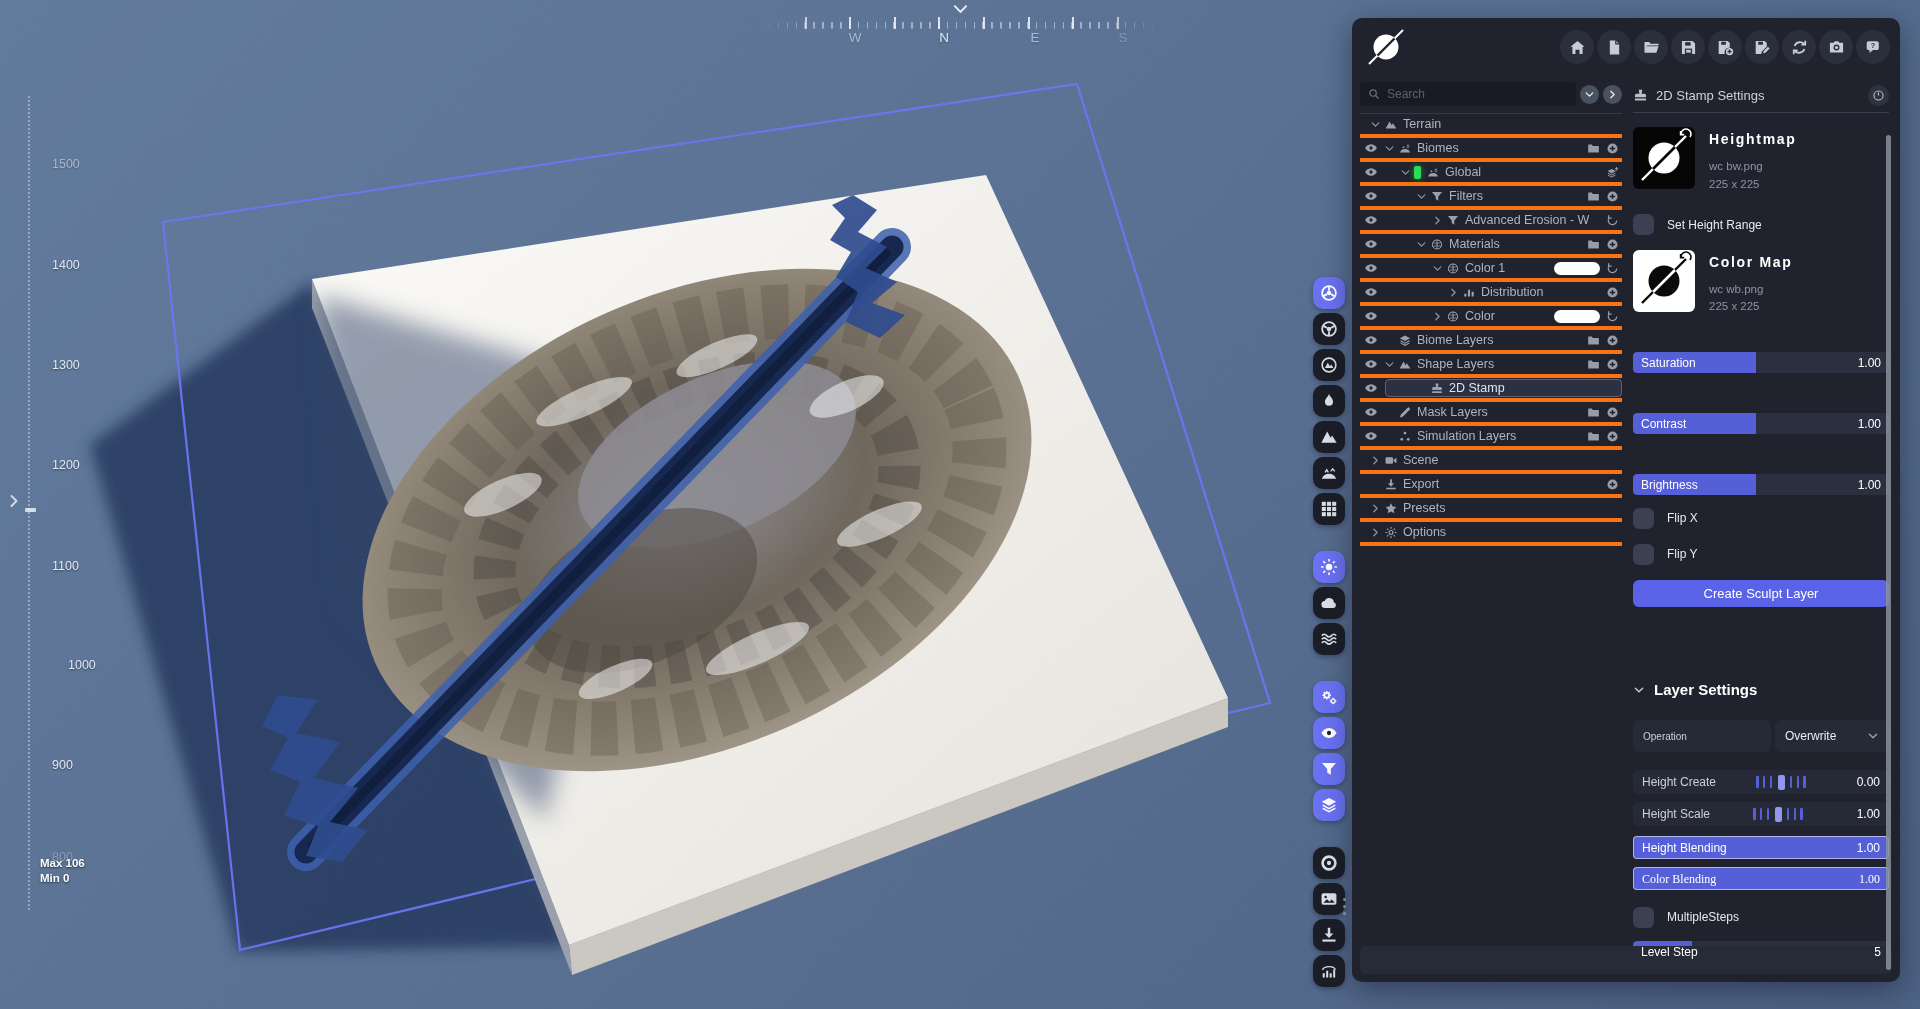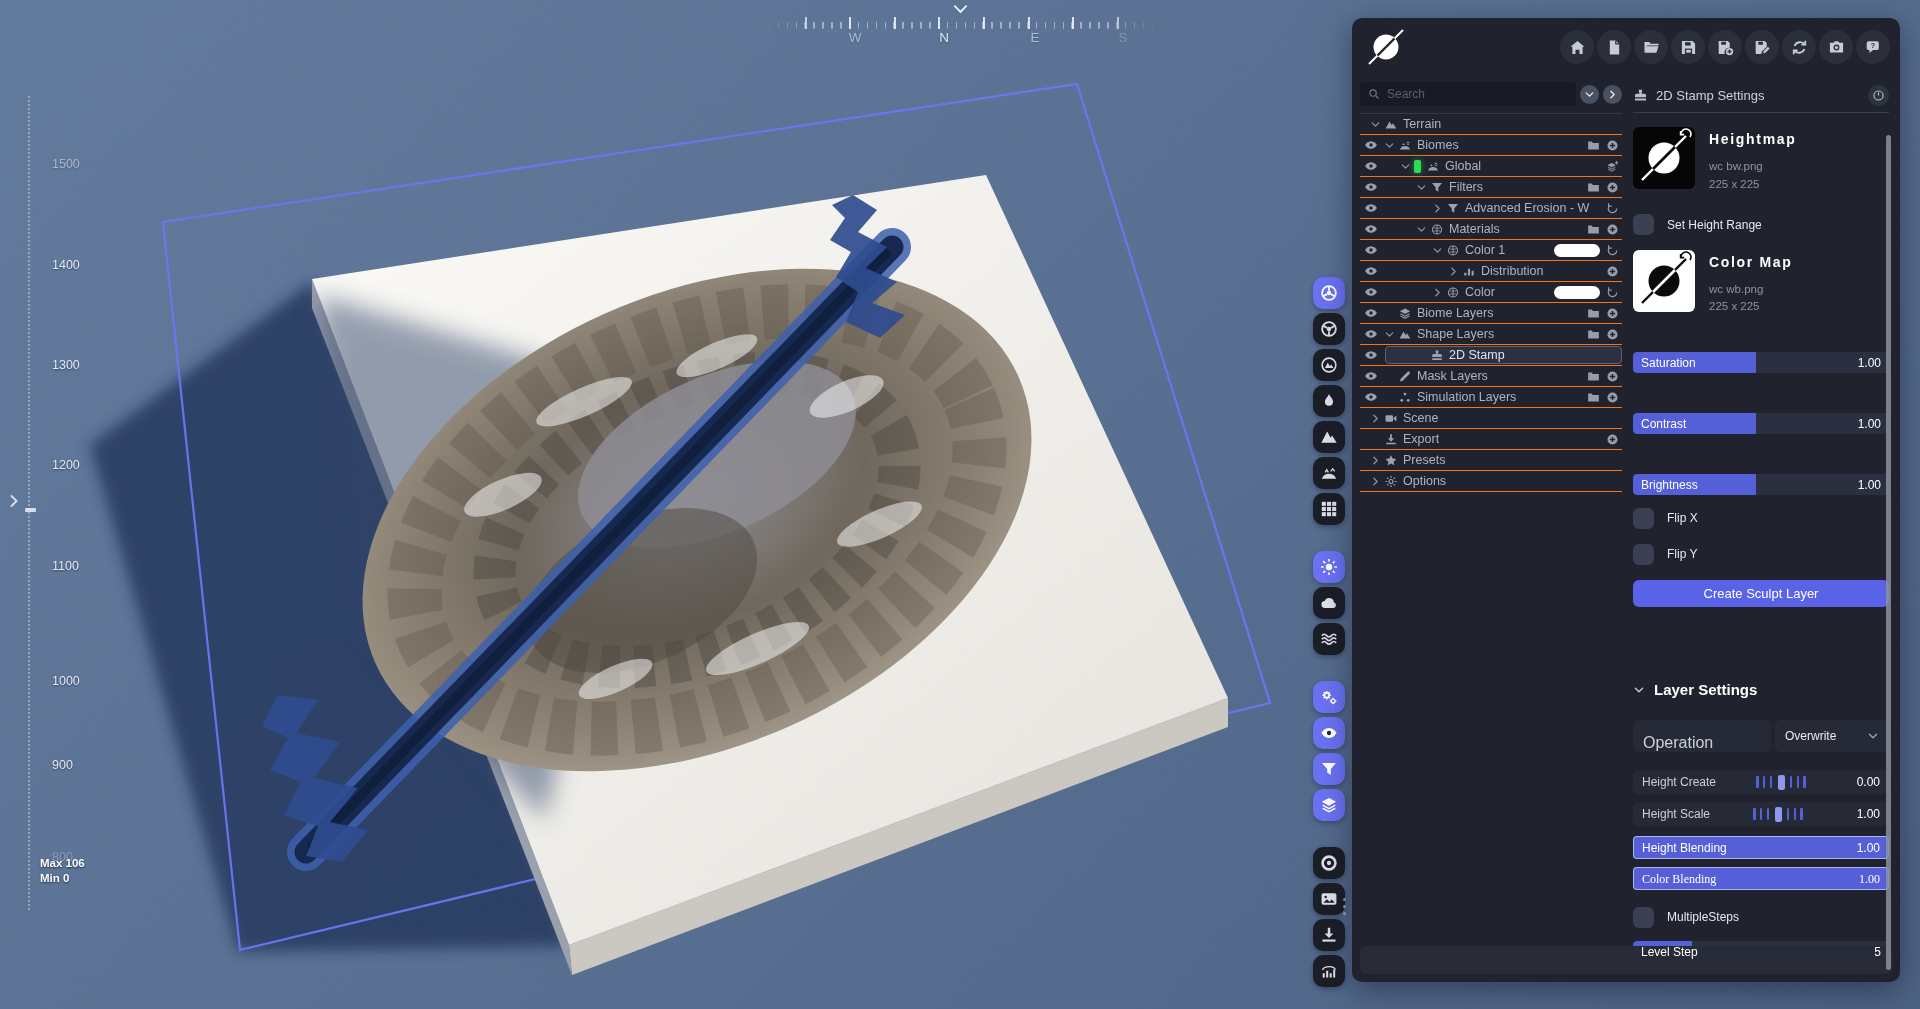--- a/index.html
+++ b/index.html
@@ -68,21 +68,21 @@
   .search-row{display:flex;align-items:center;gap:4px;margin-bottom:7px;}
   .search-box{flex:1;height:24px;background:#181b24;border-radius:4px;display:flex;align-items:center;
     gap:7px;padding:0 8px;}
   .search-box .ic{width:12px;height:12px;color:#6b7180;}
   .search-ph{font-size:12px;color:#596070;}
   .sbtn{width:19px;height:19px;border-radius:50%;background:#4a5161;color:#eef0f5;
     display:flex;align-items:center;justify-content:center;flex:none;}
   .sbtn .ic{width:11px;height:11px;}
 
   .tree{border-top:1px solid #343947;}
-  .tree-row{height:20px;display:flex;align-items:center;border-bottom:1px solid #f97316;
+  .tree-row{height:20px;display:flex;align-items:center;border-bottom:4px solid #f97316;
     position:relative;font-size:12.5px;color:#aeb4c0;}
   .tree-row.selected::before{content:"";position:absolute;left:25px;right:0;top:1px;bottom:1px;
     background:#2c3142;border:1px solid #5a6280;border-radius:4px;}
   .tree-row.selected .t-label{color:#dfe3ec;}
   .tree-row>*{position:relative;z-index:1;}
   .eye{width:22px;height:14px;color:#9ba2af;flex:none;}
   .eye svg{width:14px;height:14px;margin:auto;}
   .t-sp{flex:none;display:block;}
   .t-chev{width:15px;height:11px;color:#8d93a1;flex:none;margin-right:1px;}
   .t-green{width:7px;height:13px;border-radius:2px;background:#2ddc55;margin-right:5px;flex:none;
@@ -124,22 +124,22 @@
   .flipx{margin-top:12px;}
   .flipy{margin-top:14px;}
   .create-btn{margin-top:15px;height:27px;border-radius:6px;background:#5a63e8;color:#fff;
     font-size:13px;display:flex;align-items:center;justify-content:center;}
 
   .ls-title{margin-top:74px;display:flex;align-items:center;gap:9px;}
   .ls-title .ic{width:12px;height:12px;color:#c8cdd8;}
   .ls-text{font-size:15px;font-weight:bold;color:#fff;}
 
   .dd-row{margin-top:17px;display:flex;gap:4px;height:32px;}
-  .dd-label{width:118px;background:#262a37;border-radius:6px;display:flex;align-items:flex-end;
-    padding:0 10px;font-size:16px;color:#ccd0d9;flex:none;}
+  .dd-label{width:118px;background:#262a37;border-radius:6px;display:flex;align-items:center;
+    padding:0 10px;font-size:10px;color:#ccd0d9;flex:none;}
   .dd-select{flex:1;background:#262a37;border-radius:6px;display:flex;align-items:center;
     padding:0 10px;font-size:12px;color:#e9ebf1;}
   .dd-select .ic{margin-left:auto;width:12px;height:12px;color:#9aa0ae;}
   .dd-first{margin-top:22px;}
 
   .scrub-row{margin-top:8px;height:24px;background:#262a37;border-radius:6px;display:flex;
     align-items:center;padding:0 9px;font-size:12px;color:#ccd0d9;}
   .scrub-first{margin-top:18px;}
   .scrubber{display:flex;align-items:center;margin-left:auto;margin-right:auto;}
   .scrubber i{width:2.5px;height:12px;background:#5560d8;border-radius:1px;margin:0 2.2px;}
@@ -239,21 +239,21 @@
     <div class="elev-hl"></div>
     <div class="elev-mm">
       <div>Max 106</div>
       <div>Min 0</div>
     </div>
   <span class="elev-label" style="top: 61px; opacity: 0.5;">1500</span>
       <span class="elev-label" style="top: 162px; opacity: 0.92;">1400</span>
       <span class="elev-label" style="top: 262px; opacity: 0.92;">1300</span>
       <span class="elev-label" style="top: 362px; opacity: 0.92;">1200</span>
       <span class="elev-label" style="top: 463px; opacity: 0.92;">1100</span>
-      <span class="elev-label" style="top: 578px; opacity: 0.92;">1000</span>
+      <span class="elev-label" style="top: 562px; opacity: 0.92; margin-left: 16px;">1000</span>
       <span class="elev-label" style="top: 662px; opacity: 0.92;">900</span>
       <span class="elev-label" style="top: 754px; opacity: 0.3;">800</span>
     </div>
 
   <div class="collapse ic">
     <svg viewBox="0 0 16 16">
         <path d="M5.5 3l5 5-5 5" fill="none" stroke="currentColor" stroke-width="2" stroke-linecap="round" stroke-linejoin="round"></path>
       </svg>
   </div>
 

